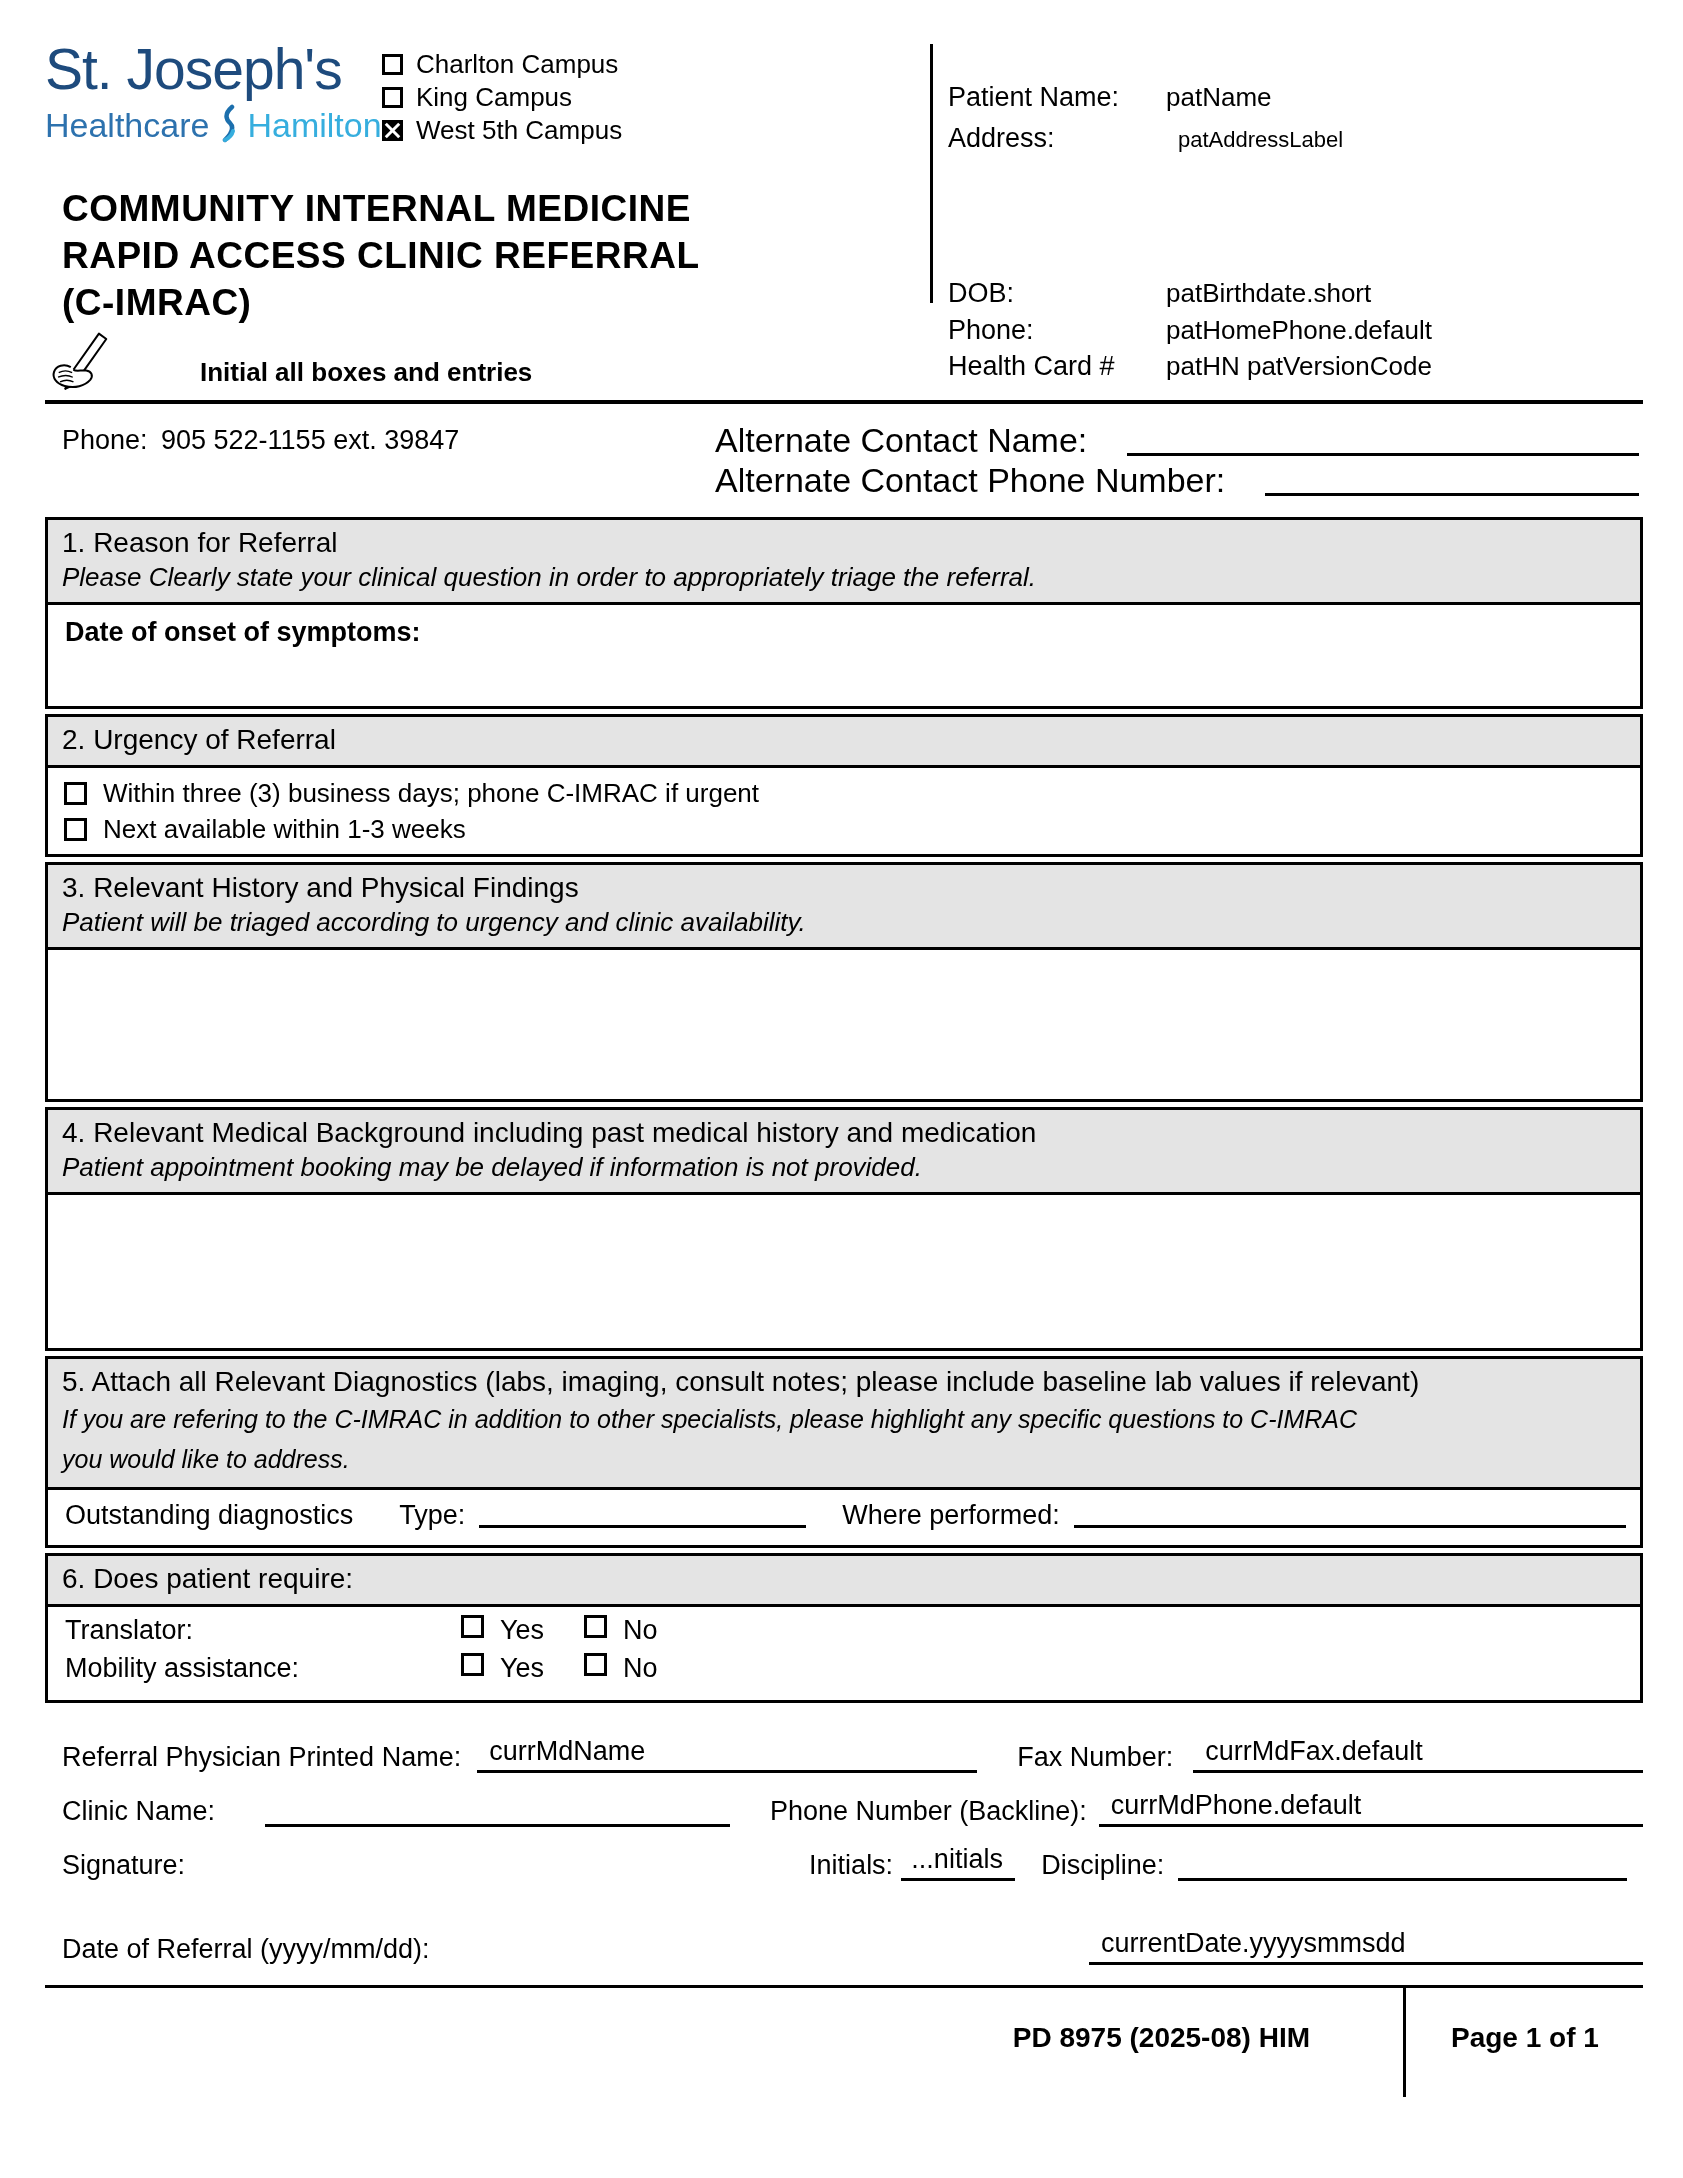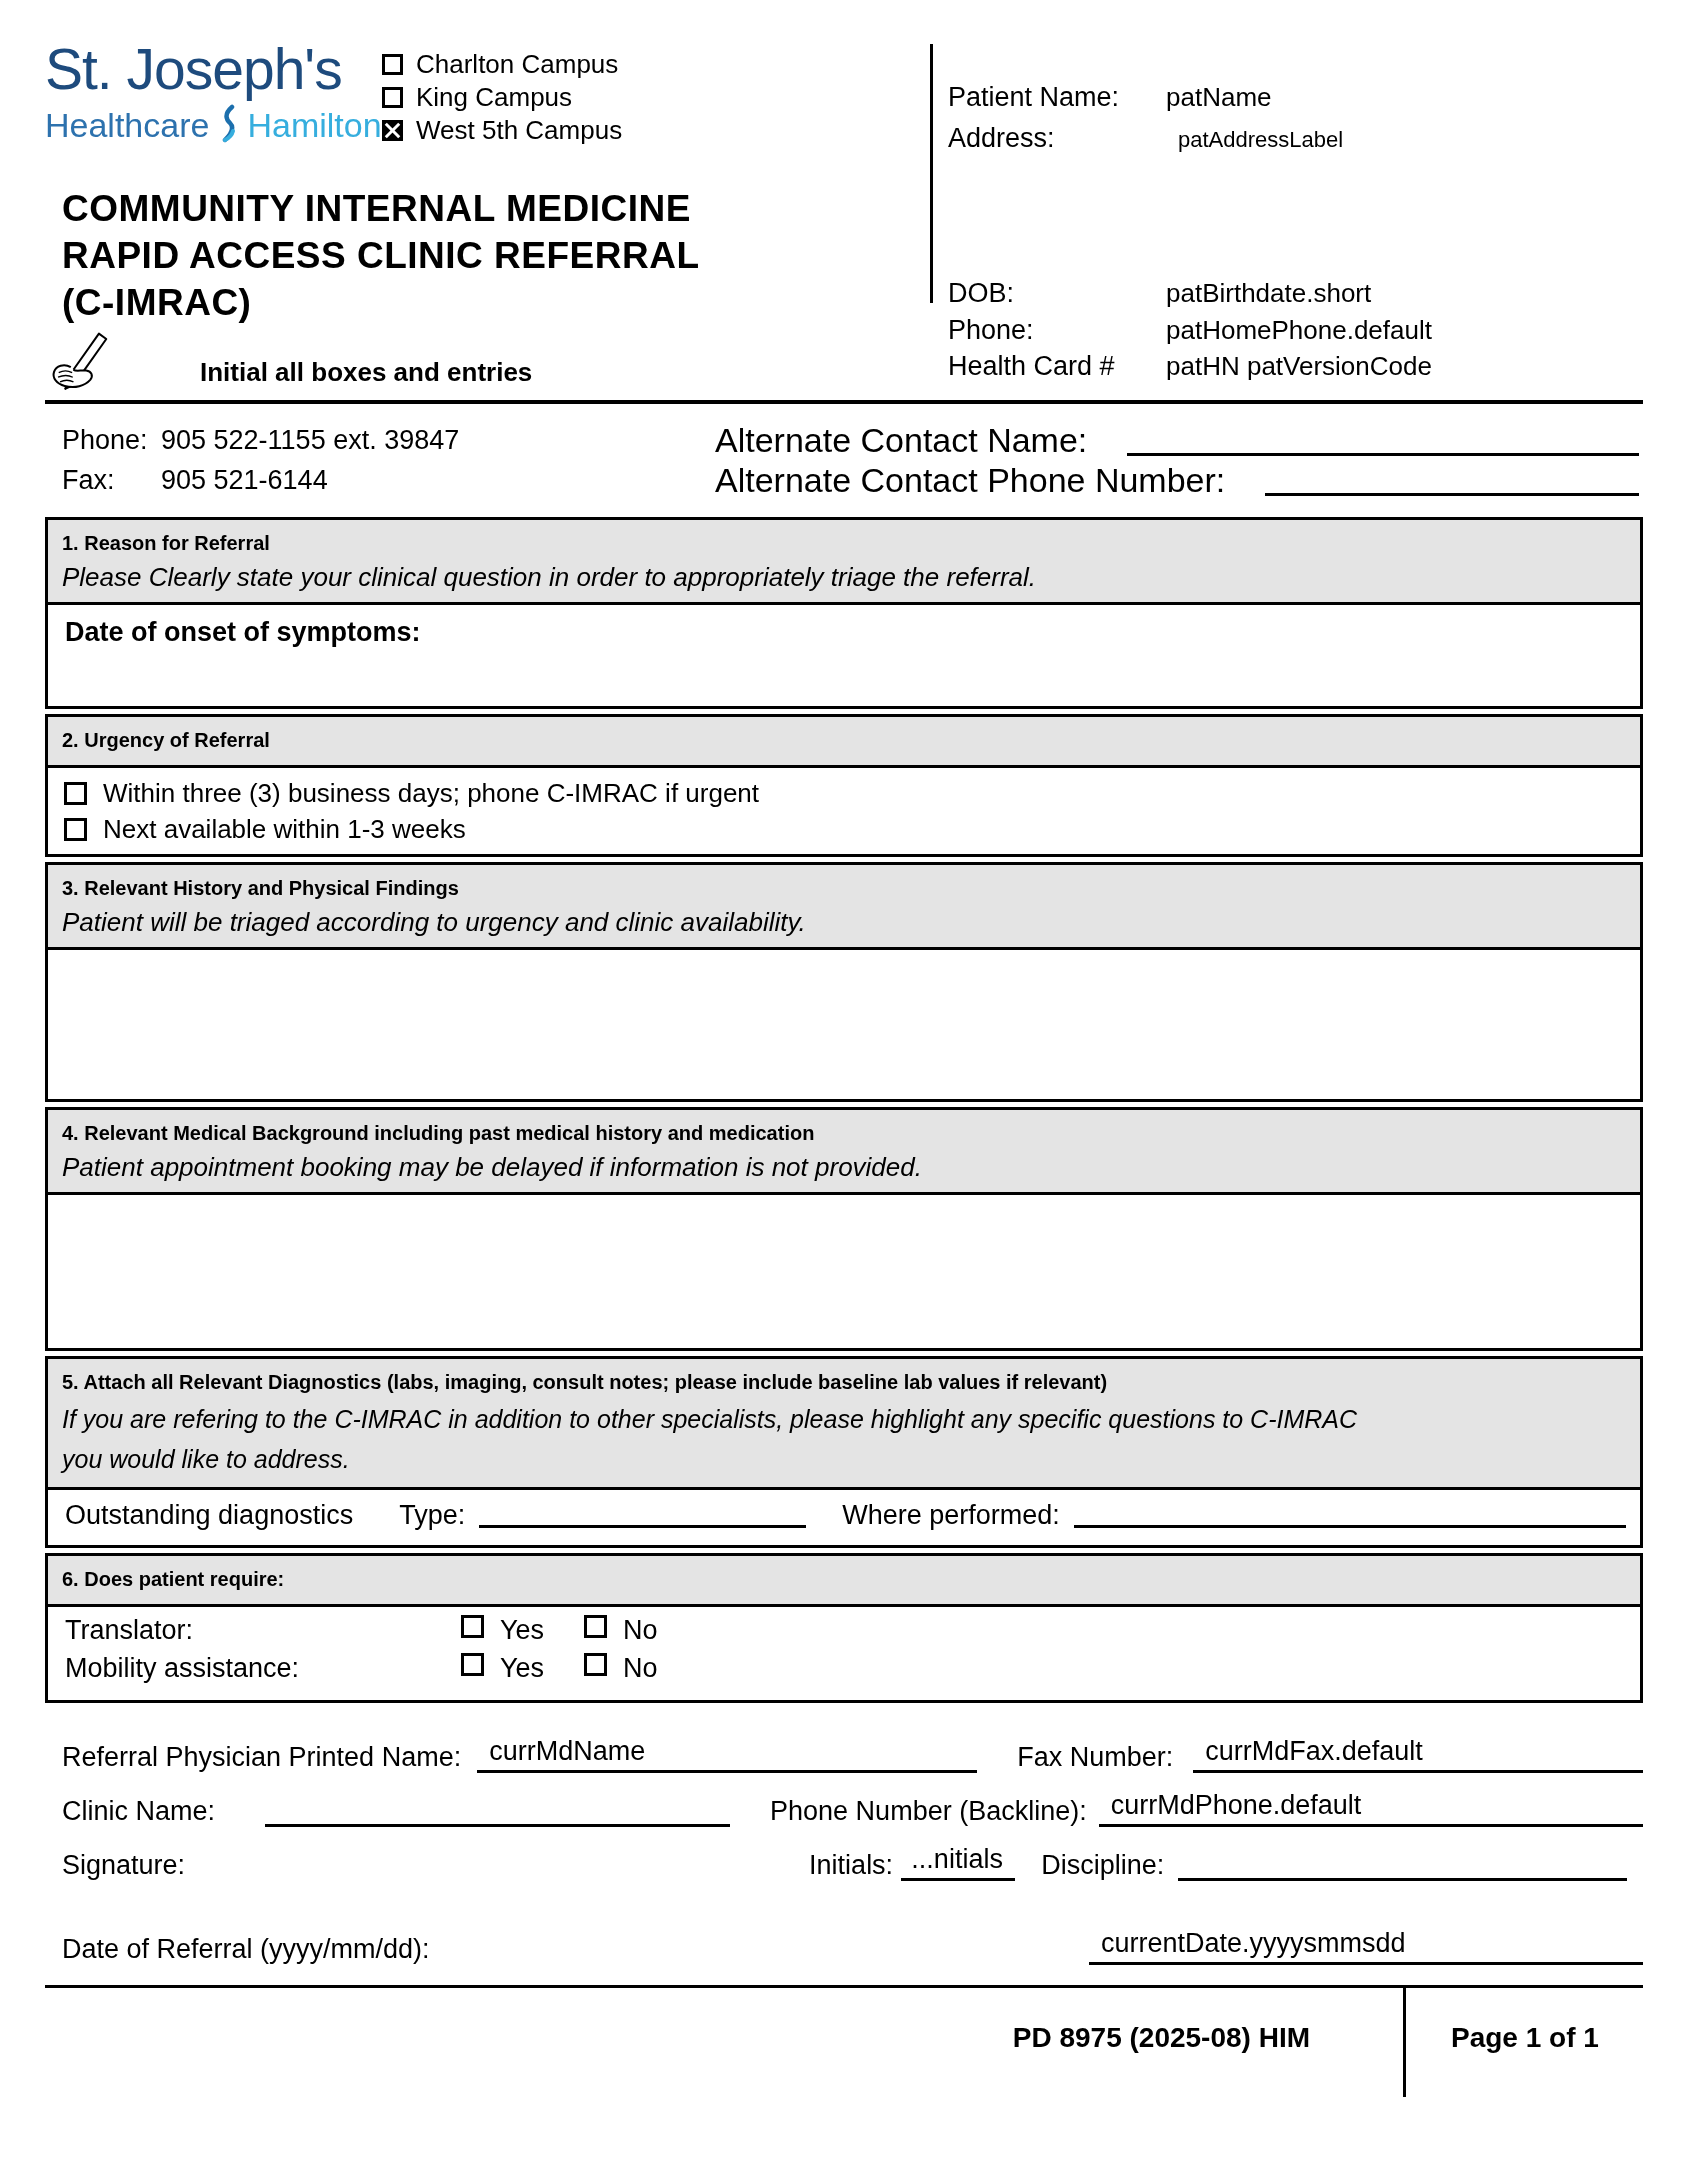--- a/index.html
+++ b/index.html
@@ -50,21 +50,21 @@
   .cl-label { width:99px; flex:none; }
   .contact-right { flex:1; font-size:34px; }
   .cr-row { display:flex; align-items:flex-end; height:40px; }
   .cr-label { white-space:nowrap; }
   .fill { border-bottom:3px solid #000; }
   .cr-line { flex:1; margin:0 4px 4px 40px; height:1px; }
 
   
   .sec { border:3px solid #000; margin-top:5px; }
   .sec-head { background:#e4e4e4; border-bottom:3px solid #000; padding:6px 14px 8px 14px; }
-  .sec-title { font-weight:bold; font-size:20px; line-height:34px; }
+  .sec-title { font-weight:normal; font-size:28px; line-height:34px; }
   .sec-sub { font-style:italic; font-size:26px; line-height:34px; }
   .sec-sub.wide { font-size:25px; line-height:40px; }
   .sec-body { background:#fff; }
   .s1-body { height:101px; padding:12px 0 0 17px; font-size:27px; box-sizing:border-box;font-weight:bold; }
   .s2-body { padding:7px 0 7px 16px; }
   .opt-row { display:flex; align-items:center; height:36px; font-size:26px; }
   .opt-cb { width:23px; height:23px; border:3px solid #000; box-sizing:border-box; margin-right:16px; flex:none; }
   .s3-body { height:149px; }
   .s4-body { height:153px; }
   .s5-body { padding:10px 12px 14px 17px; display:flex; align-items:flex-end; font-size:27px; }
@@ -177,24 +177,20 @@
   </div>
 
   <div class="rule"></div>
 
   <div class="contact">
     <div class="contact-left">
       <div class="cl-row">
         <span class="cl-label">Phone:</span>
         <span>905 522-1155 ext. 39847</span>
       </div>
-      <div class="cl-row">
-        <span class="cl-label">Fax:</span>
-        <span>905 521-6144</span>
-      </div>
     </div>
     <div class="contact-right">
       <div class="cr-row">
         <span class="cr-label">Alternate Contact Name:</span>
         <span class="fill cr-line"></span>
       </div>
       <div class="cr-row">
         <span class="cr-label">Alternate Contact Phone Number:</span>
         <span class="fill cr-line"></span>
       </div>

